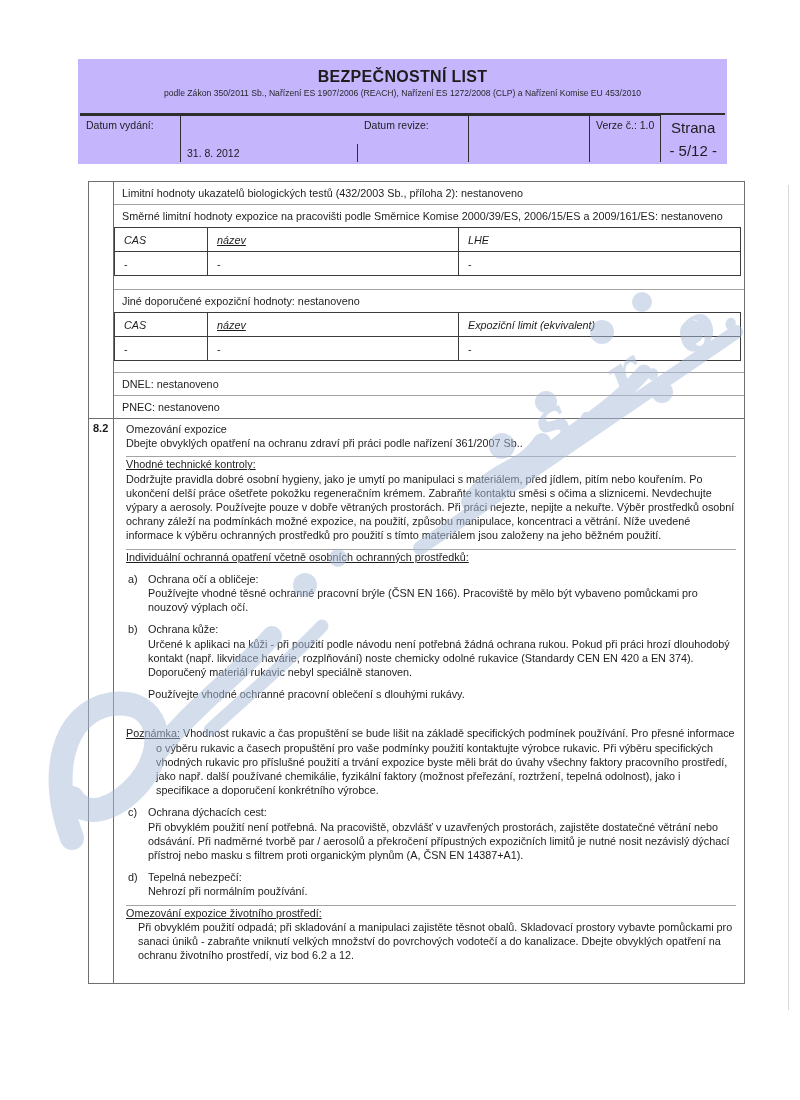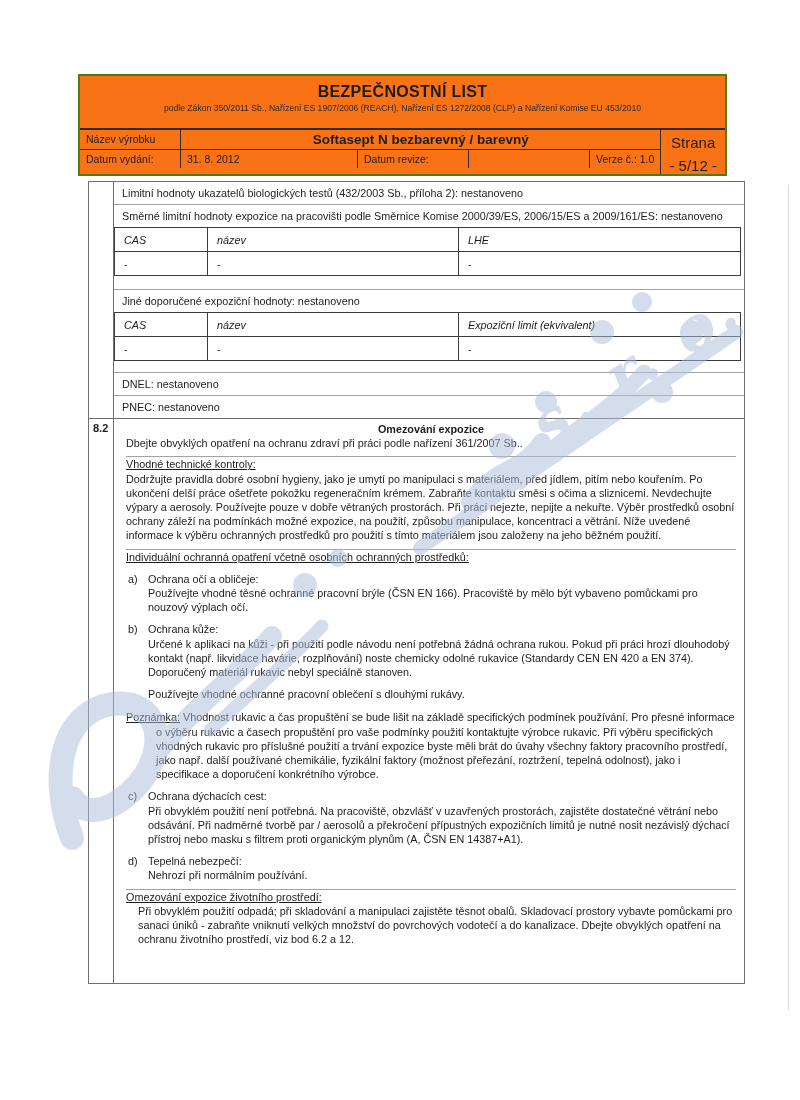--- a/index.html
+++ b/index.html
@@ -1,81 +1,77 @@
 <!DOCTYPE html>
 <html><head>
 <meta charset="utf-8">
 <style>
   html,body{margin:0;padding:0;background:#ffffff;}
   .page{position:relative;width:800px;height:1100px;background:#fff;
         font-family:"Liberation Sans",sans-serif;color:#1d1d1d;overflow:hidden;}
 
   
-  .hdr{position:absolute;left:78px;top:74px;width:645px;border:2px solid #4d7c0f;background:#f97316;}
+  .hdr{position:absolute;left:78px;top:59px;width:645px;border:2px solid #c4b5fd;background:#c4b5fd;}
   .hdr-title{text-align:center;padding:7px 4px 2px;font-size:16px;font-weight:bold;letter-spacing:.3px;}
   .hdr-sub{text-align:center;font-size:8.6px;color:#2a2a2a;padding:0 8px 15px;}
   .hdr-grid{display:flex;border-top:2px solid #2e2e2e;}
   .hdr-left{flex:1;}
   .hdr-rowA,.hdr-rowB{display:flex;}
   .hdr-rowB{border-top:1.5px solid #2e2e2e;}
   .hcell{font-size:10.5px;padding:3px 6px;white-space:nowrap;overflow:hidden;}
   .c-lab{width:88px;border-right:1.5px solid #2e2e2e;}
   .c-prod{flex:1;text-align:center;font-weight:bold;font-size:13.5px;padding:2px 6px;}
-  .c-date{width:164px;border-right:1.5px solid #2e2e2e;}
+  .c-date{width:164px;border-right:1.5px solid #2e2e2e;margin-top:28px;}
   .c-rev{width:98px;border-right:1.5px solid #2e2e2e;}
   .c-empty{width:108px;border-right:1.5px solid #2e2e2e;}
   .c-verze{flex:1;}
   .hdr-right{width:78px;border-left:1.5px solid #2e2e2e;text-align:center;font-size:15px;}
   .hdr-right .strana{padding-top:4px;}
   .hdr-right .pageno{padding-top:6px;}
 
   
   .bodybox{position:absolute;left:88px;top:181px;width:655px;height:801px;
            border:1px solid #6f6f6f;background:transparent;overflow:hidden;font-size:10.8px;}
   .bodybox::before{content:"";position:absolute;left:24px;top:0;bottom:0;width:1px;background:#6f6f6f;}
   .r{margin-left:25px;padding:5px 8px 4px;line-height:13px;}
   .sep{border-top:1px solid #a3a3a3;}
   .gap{height:13px;}
   .cas-table{margin-left:25px;width:627px;border-collapse:collapse;table-layout:fixed;}
   .cas-table td{border:1.5px solid #3c3c3c;font-size:10.8px;padding:3px 9px;height:17px;vertical-align:middle;}
   .cas-table .th{font-style:italic;}
-  .col1{width:74px;}.col2{width:232px;}
+  .col1{width:74px;}.col2{width:232px;text-decoration:underline;}
 
   
   .row82{display:flex;border-top:1px solid #6f6f6f;}
   .numcell{width:25px;text-align:left;padding:3px 0 0 4px;font-weight:bold;font-size:11px;}
   .content82{flex:1;padding:3px 8px 0 8px;line-height:14.2px;}
-  .b{font-weight:bold;text-align:center;}
+  .b{font-weight:normal;}
   .u{text-decoration:underline;}
   .para{margin:0 0 2px 0;}
   .blocksep{border-top:1px solid #a3a3a3;margin-top:6px;}
   .item{position:relative;padding-left:22px;margin-top:8px;}
   .ilabel{position:absolute;left:2px;top:0;}
   .subline{padding-left:22px;margin-top:8px;}
-  .note{padding-left:30px;text-indent:-30px;margin-top:9px;}
+  .note{padding-left:30px;text-indent:-30px;margin-top:25px;}
   .envtext{padding-left:12px;}
 
   
   .wm{position:absolute;left:0;top:0;width:800px;height:1100px;pointer-events:none;z-index:4;}
   .edge-line{position:absolute;left:788px;top:185px;width:1px;height:825px;background:#d9d9d9;}
 </style>
 </head>
 <body>
 
 <div class="page">
 
   <div class="hdr">
     <div class="hdr-title">BEZPEČNOSTNÍ LIST</div>
     <div class="hdr-sub">podle Zákon 350/2011 Sb., Nařízení ES 1907/2006 (REACH), Nařízení ES 1272/2008 (CLP) a Nařízení Komise EU 453/2010</div>
     <div class="hdr-grid">
       <div class="hdr-left">
-        <div class="hdr-rowA">
-          <div class="hcell c-lab">Název výrobku</div>
-          <div class="hcell c-prod">Softasept N bezbarevný / barevný</div>
-        </div>
         <div class="hdr-rowB">
           <div class="hcell c-lab">Datum vydání:</div>
           <div class="hcell c-date">31. 8. 2012</div>
           <div class="hcell c-rev">Datum revize:</div>
           <div class="hcell c-empty"></div>
           <div class="hcell c-verze">Verze č.: 1.0</div>
         </div>
       </div>
       <div class="hdr-right">
         <div class="strana">Strana</div>

